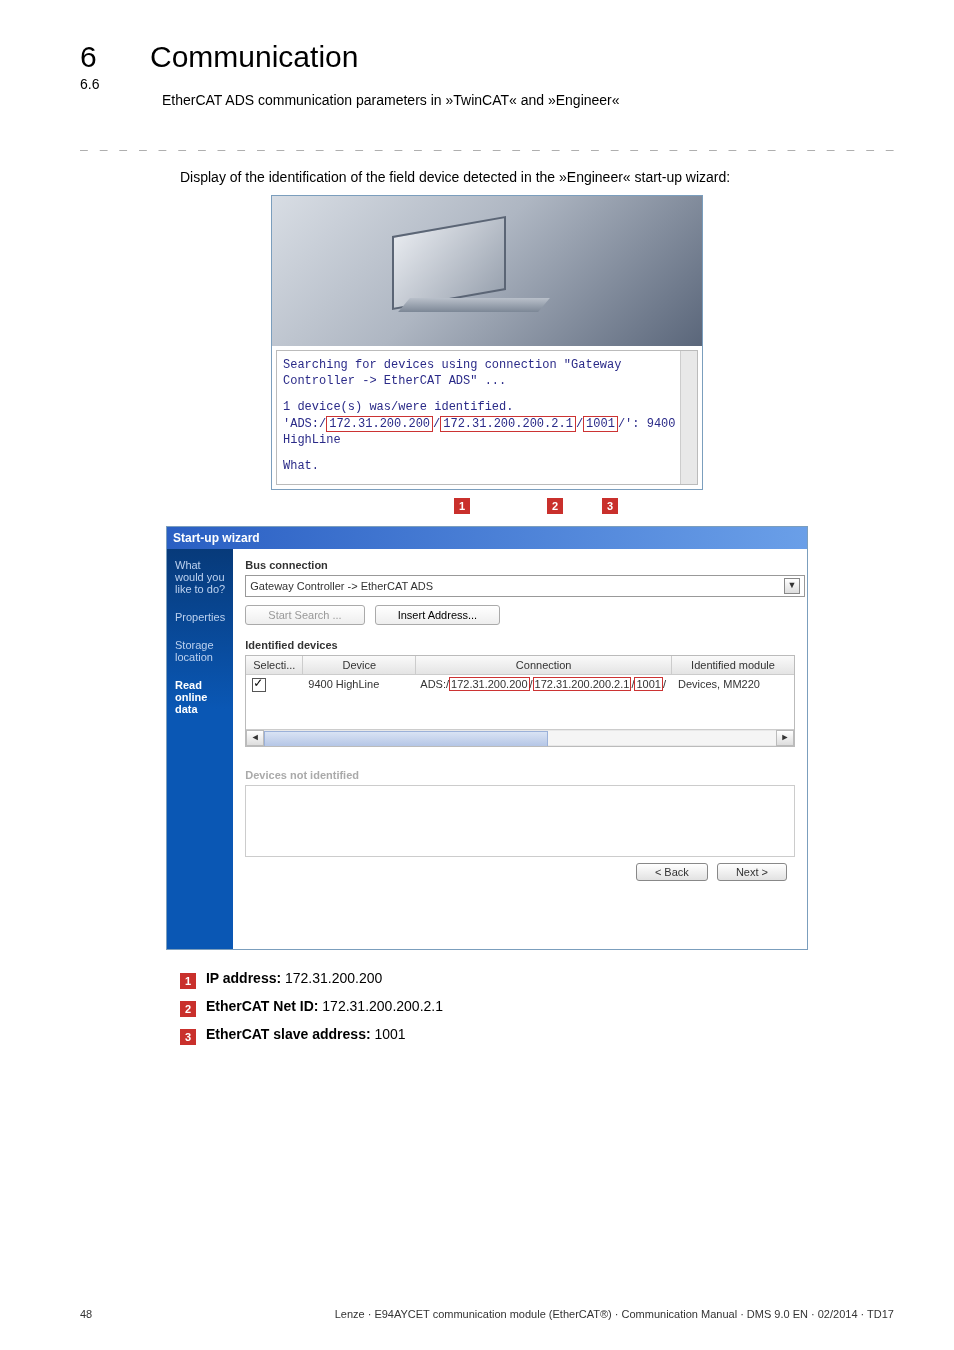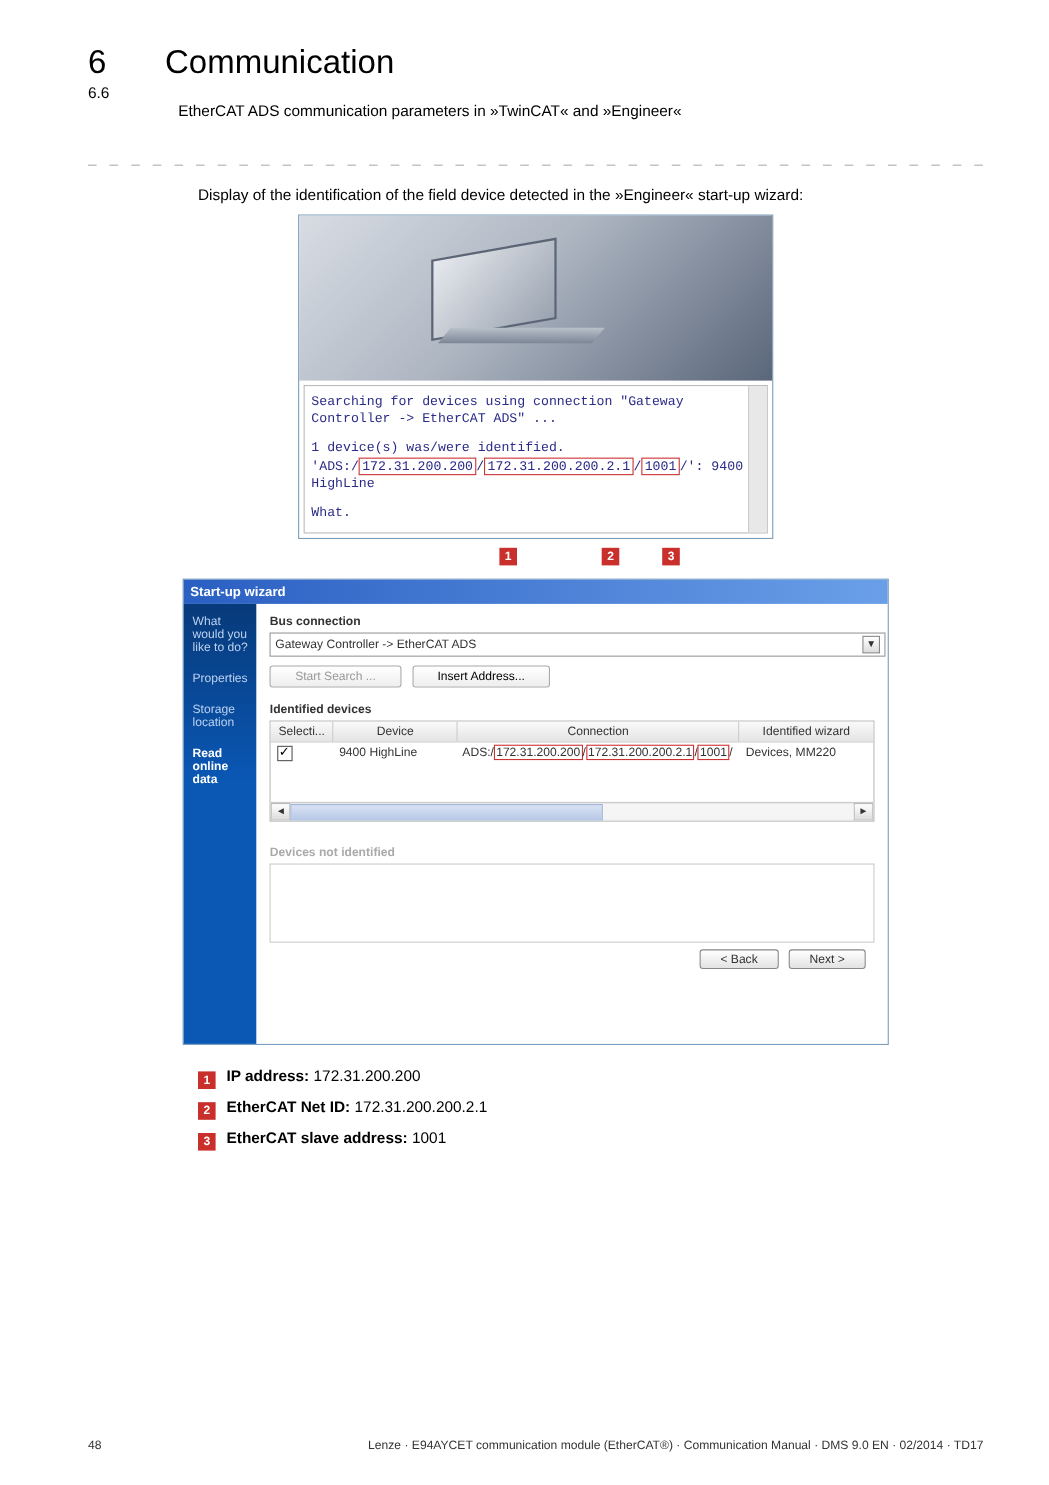--- a/index.html
+++ b/index.html
@@ -365,21 +365,21 @@
           <span class="flat-btn">Start Search ...</span>
           <span class="flat-btn enabled">Insert Address...</span>
         </div>
 
         <div class="field-label">Identified devices</div>
         <div class="table-wrap">
           <div class="table-head">
             <div class="th sel">Selecti...</div>
             <div class="th dev">Device</div>
             <div class="th conn">Connection</div>
-            <div class="th idm">Identified wizard</div>
+            <div class="th idm">Identified module</div>
           </div>
           <div class="table-row">
             <div class="td sel"><span class="chk"></span></div>
             <div class="td dev">9400 HighLine</div>
             <div class="td conn">
               <span>ADS:/</span><span class="conn-box">172.31.200.200</span><span>/</span><span class="conn-box">172.31.200.200.2.1</span><span>/</span><span class="conn-box">1001</span><span>/</span>
             </div>
             <div class="td idm">Devices, MM220</div>
           </div>
           <div class="hscroll">

